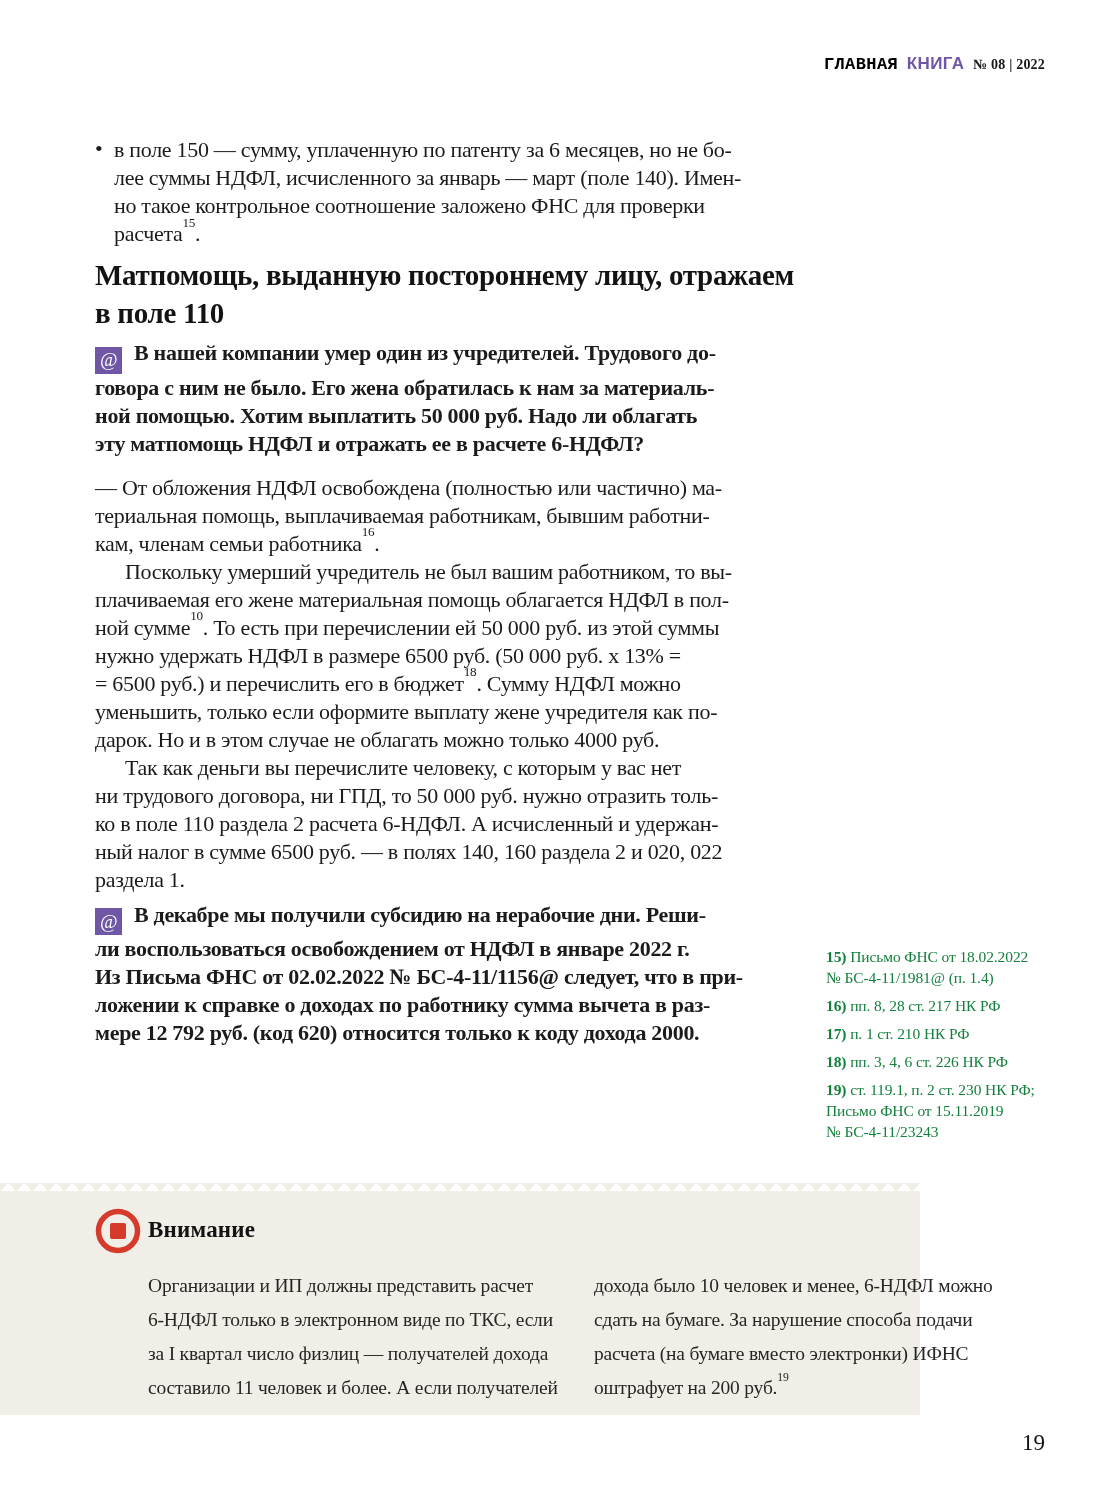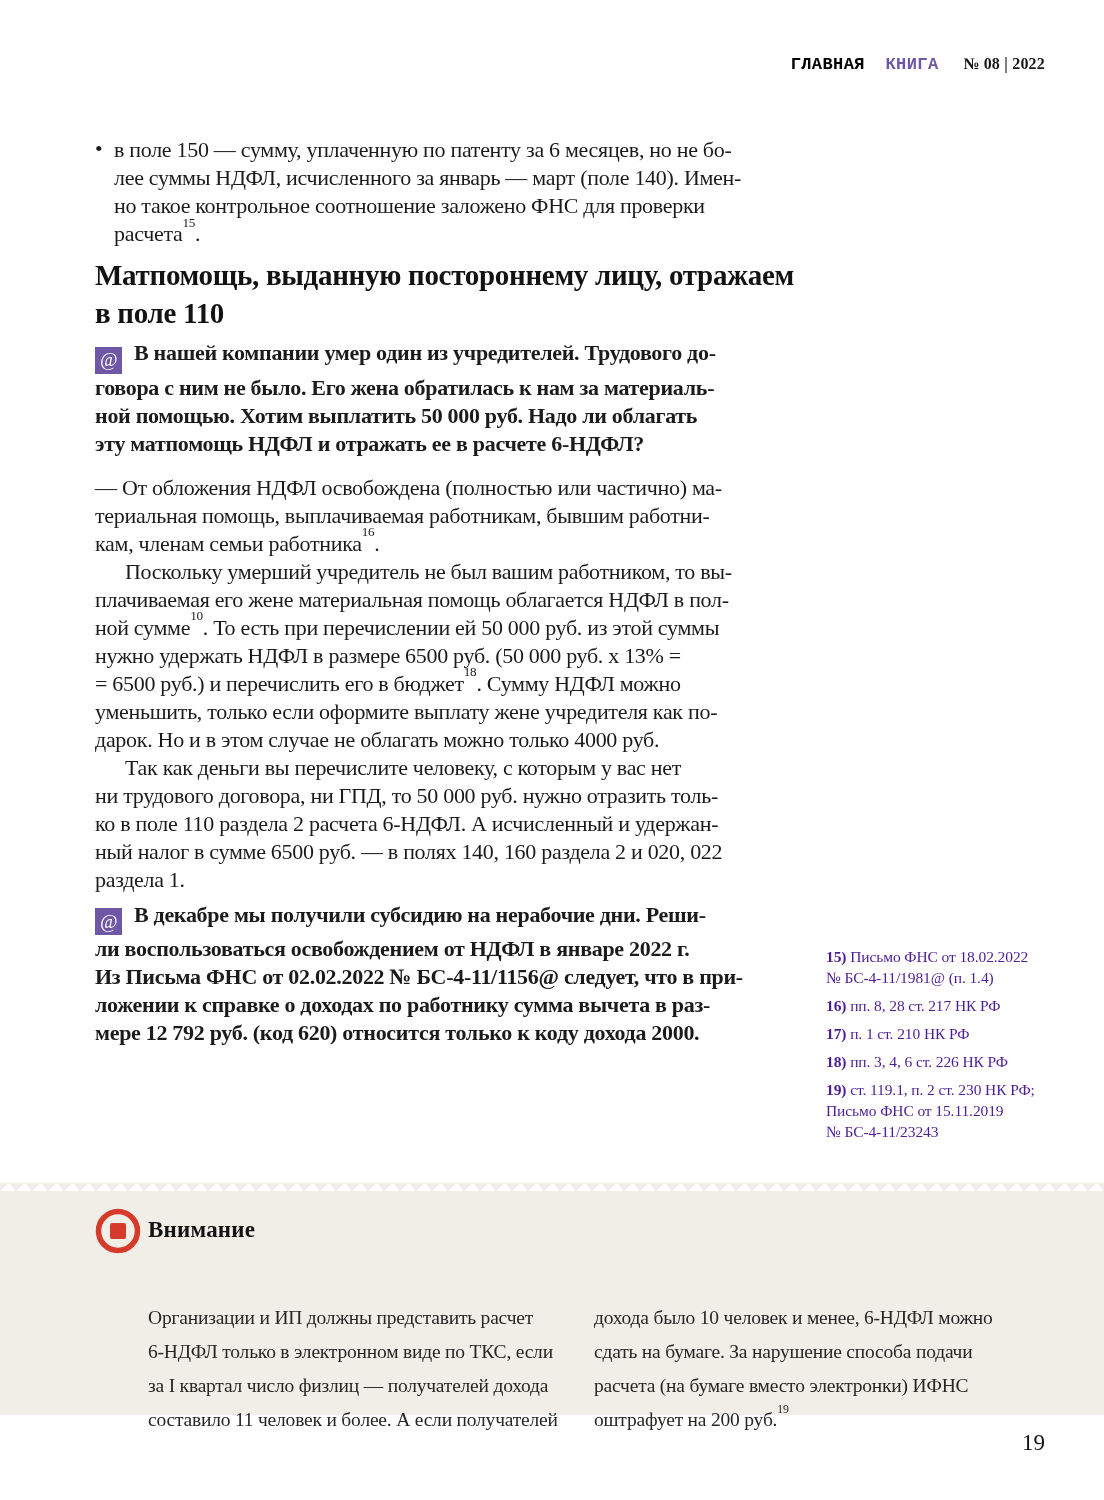--- a/index.html
+++ b/index.html
@@ -17,26 +17,26 @@
   
   .page-header {
     position: absolute; top: 54px; right: 59px;
     font-size: 17px; letter-spacing: 0.4px; white-space: nowrap;
   }
   .brand-black {
     font-family: Liberation Mono, monospace; font-weight: bold;
     color: #000000;
   }
   .brand-purple {
-    font-family: Liberation Mono, monospace; font-weight: bold;
-    color: #6f57a5; margin-left: 16px;
+    font-family: Liberation Sans, sans-serif; font-weight: bold;
+    color: #6f57a5; margin-left: 4px;
   }
   .issue {
     font-family: "Liberation Serif", serif; font-weight: bold;
-    color: #17171c; margin-left: 20px; font-size: 16px; letter-spacing: 0.2px;
+    color: #17171c; margin-left: 4px; font-size: 14px; letter-spacing: 0.2px;
   }
 
   
   .main {
     position: absolute; left: 95px; top: 136px; width: 715px;
     font-size: 22px; line-height: 28px; letter-spacing: -0.3px;
   }
   .bullet-row { position: relative; padding-left: 19px; }
   .bullet { position: absolute; left: 0; top: -1px; }
 
@@ -54,42 +54,42 @@
   .at-icon {
     display: inline-flex; align-items: center; justify-content: center;
     width: 27px; height: 27px; background: #6f57a5;
     color: #ffffff; font-style: italic; font-weight: normal;
     font-size: 19px; vertical-align: -6px; margin-right: 12px;
   }
 
   
   .footnotes {
     position: absolute; left: 826px; top: 946px; width: 236px;
-    font-size: 15.5px; line-height: 21px; letter-spacing: -0.1px; color: #4c1d95;
+    font-size: 15.5px; line-height: 21px; letter-spacing: -0.1px; color: #15803d;
   }
   .fn { margin-bottom: 7px; }
   .fn-num { font-weight: bold; }
   .fn-text { white-space: pre-line; }
 
   
   .attention {
-    position: absolute; left: 0; top: 1183px; width: 1104px; height: 232px;
+    position: absolute; left: 0; top: 1183px; width: 920px; height: 232px;
     background:
       conic-gradient(from 135deg at 50% 0%, rgba(255,255,255,0) 0deg 90deg, #f1eee8 90deg 360deg) left top / 16px 8px repeat-x,
       linear-gradient(#f1eee8, #f1eee8) 0 8px / 1104px 224px no-repeat;
     padding-left: 8px;
   }
   .att-icon { position: absolute; left: 95px; top: 25px; width: 46px; height: 46px; }
   .att-title {
     position: absolute; left: 148px; top: 34px;
     font-size: 23px; font-weight: bold; letter-spacing: 0.2px; color: #131313;
   }
   .att-cols {
     position: absolute; left: 148px; top: 86px; width: 868px;
-    display: flex; gap: 24px; margin-top: 32px;
+    display: flex; gap: 24px;
   }
   .att-col {
     flex: 1 1 0;
     font-size: 19.5px; line-height: 34px; letter-spacing: -0.2px; color: #262624;
   }
 
   
   .page-num {
     position: absolute; right: 59px; top: 1430px;
     font-size: 23px; color: #131313;

